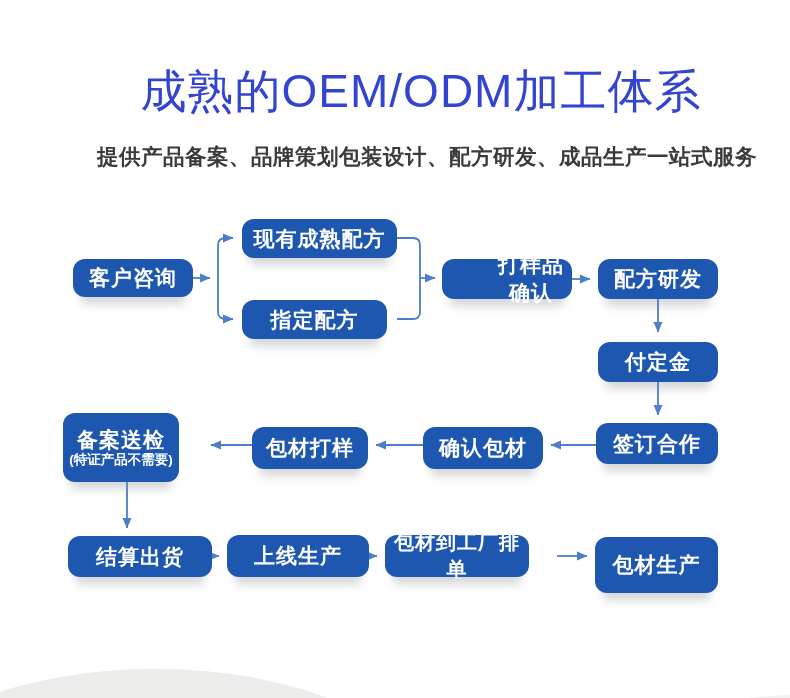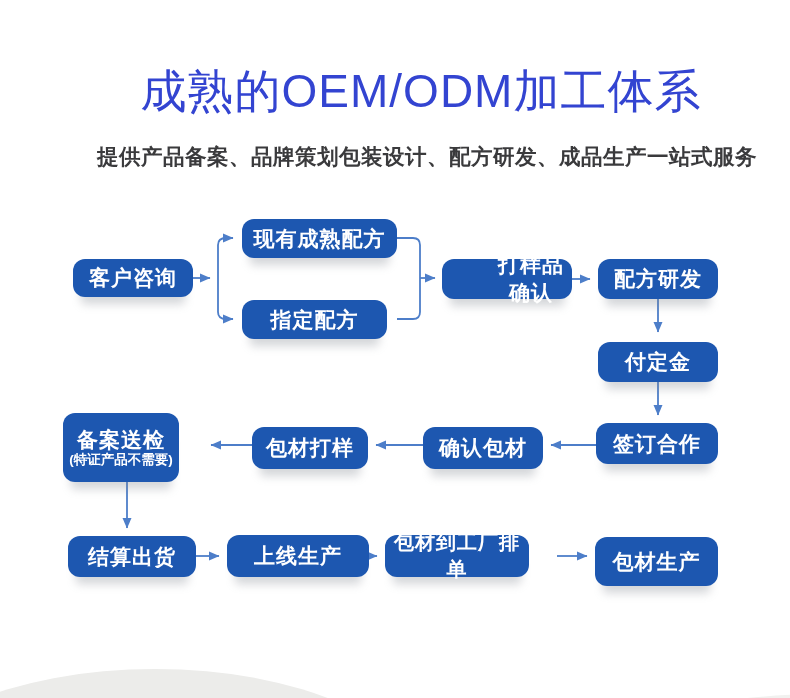--- a/index.html
+++ b/index.html
@@ -87,24 +87,24 @@
 
   <div class="node" style="left:423px; top:427px; width:120px; height:42px;">确认包材</div>
 
   <div class="node" style="left:252px; top:427px; width:116px; height:42px;">包材打样</div>
 
   <div class="node node-tall" style="left:63px; top:413px; width:116px; height:69px;">
     <span class="node-label">备案送检</span>
     <span class="node-note">(特证产品不需要)</span>
   </div>
 
-  <div class="node" style="left:68px; top:536px; width:128px; height:41px;">结算出货</div>
+  <div class="node" style="left:68px; top:536px; width:144px; height:41px;">结算出货</div>
 
   <div class="node" style="left:227px; top:535px; width:142px; height:42px;text-align:center;">上线生产</div>
 
   <div class="node" style="left:385px; top:535px; width:144px; height:42px; font-size:20px;">包材到工厂排单</div>
 
-  <div class="node" style="left:595px; top:537px; width:123px; height:49px;">包材生产</div>
+  <div class="node" style="left:595px; top:537px; width:123px; height:56px;">包材生产</div>
 
   <div class="ellipse" style="left:-110px; top:669px; width:530px; height:240px;"></div>
   <div class="ellipse ellipse-right" style="left:545px; top:693px; width:620px; height:160px;"></div>
 
 </div>
 
 </body></html>

